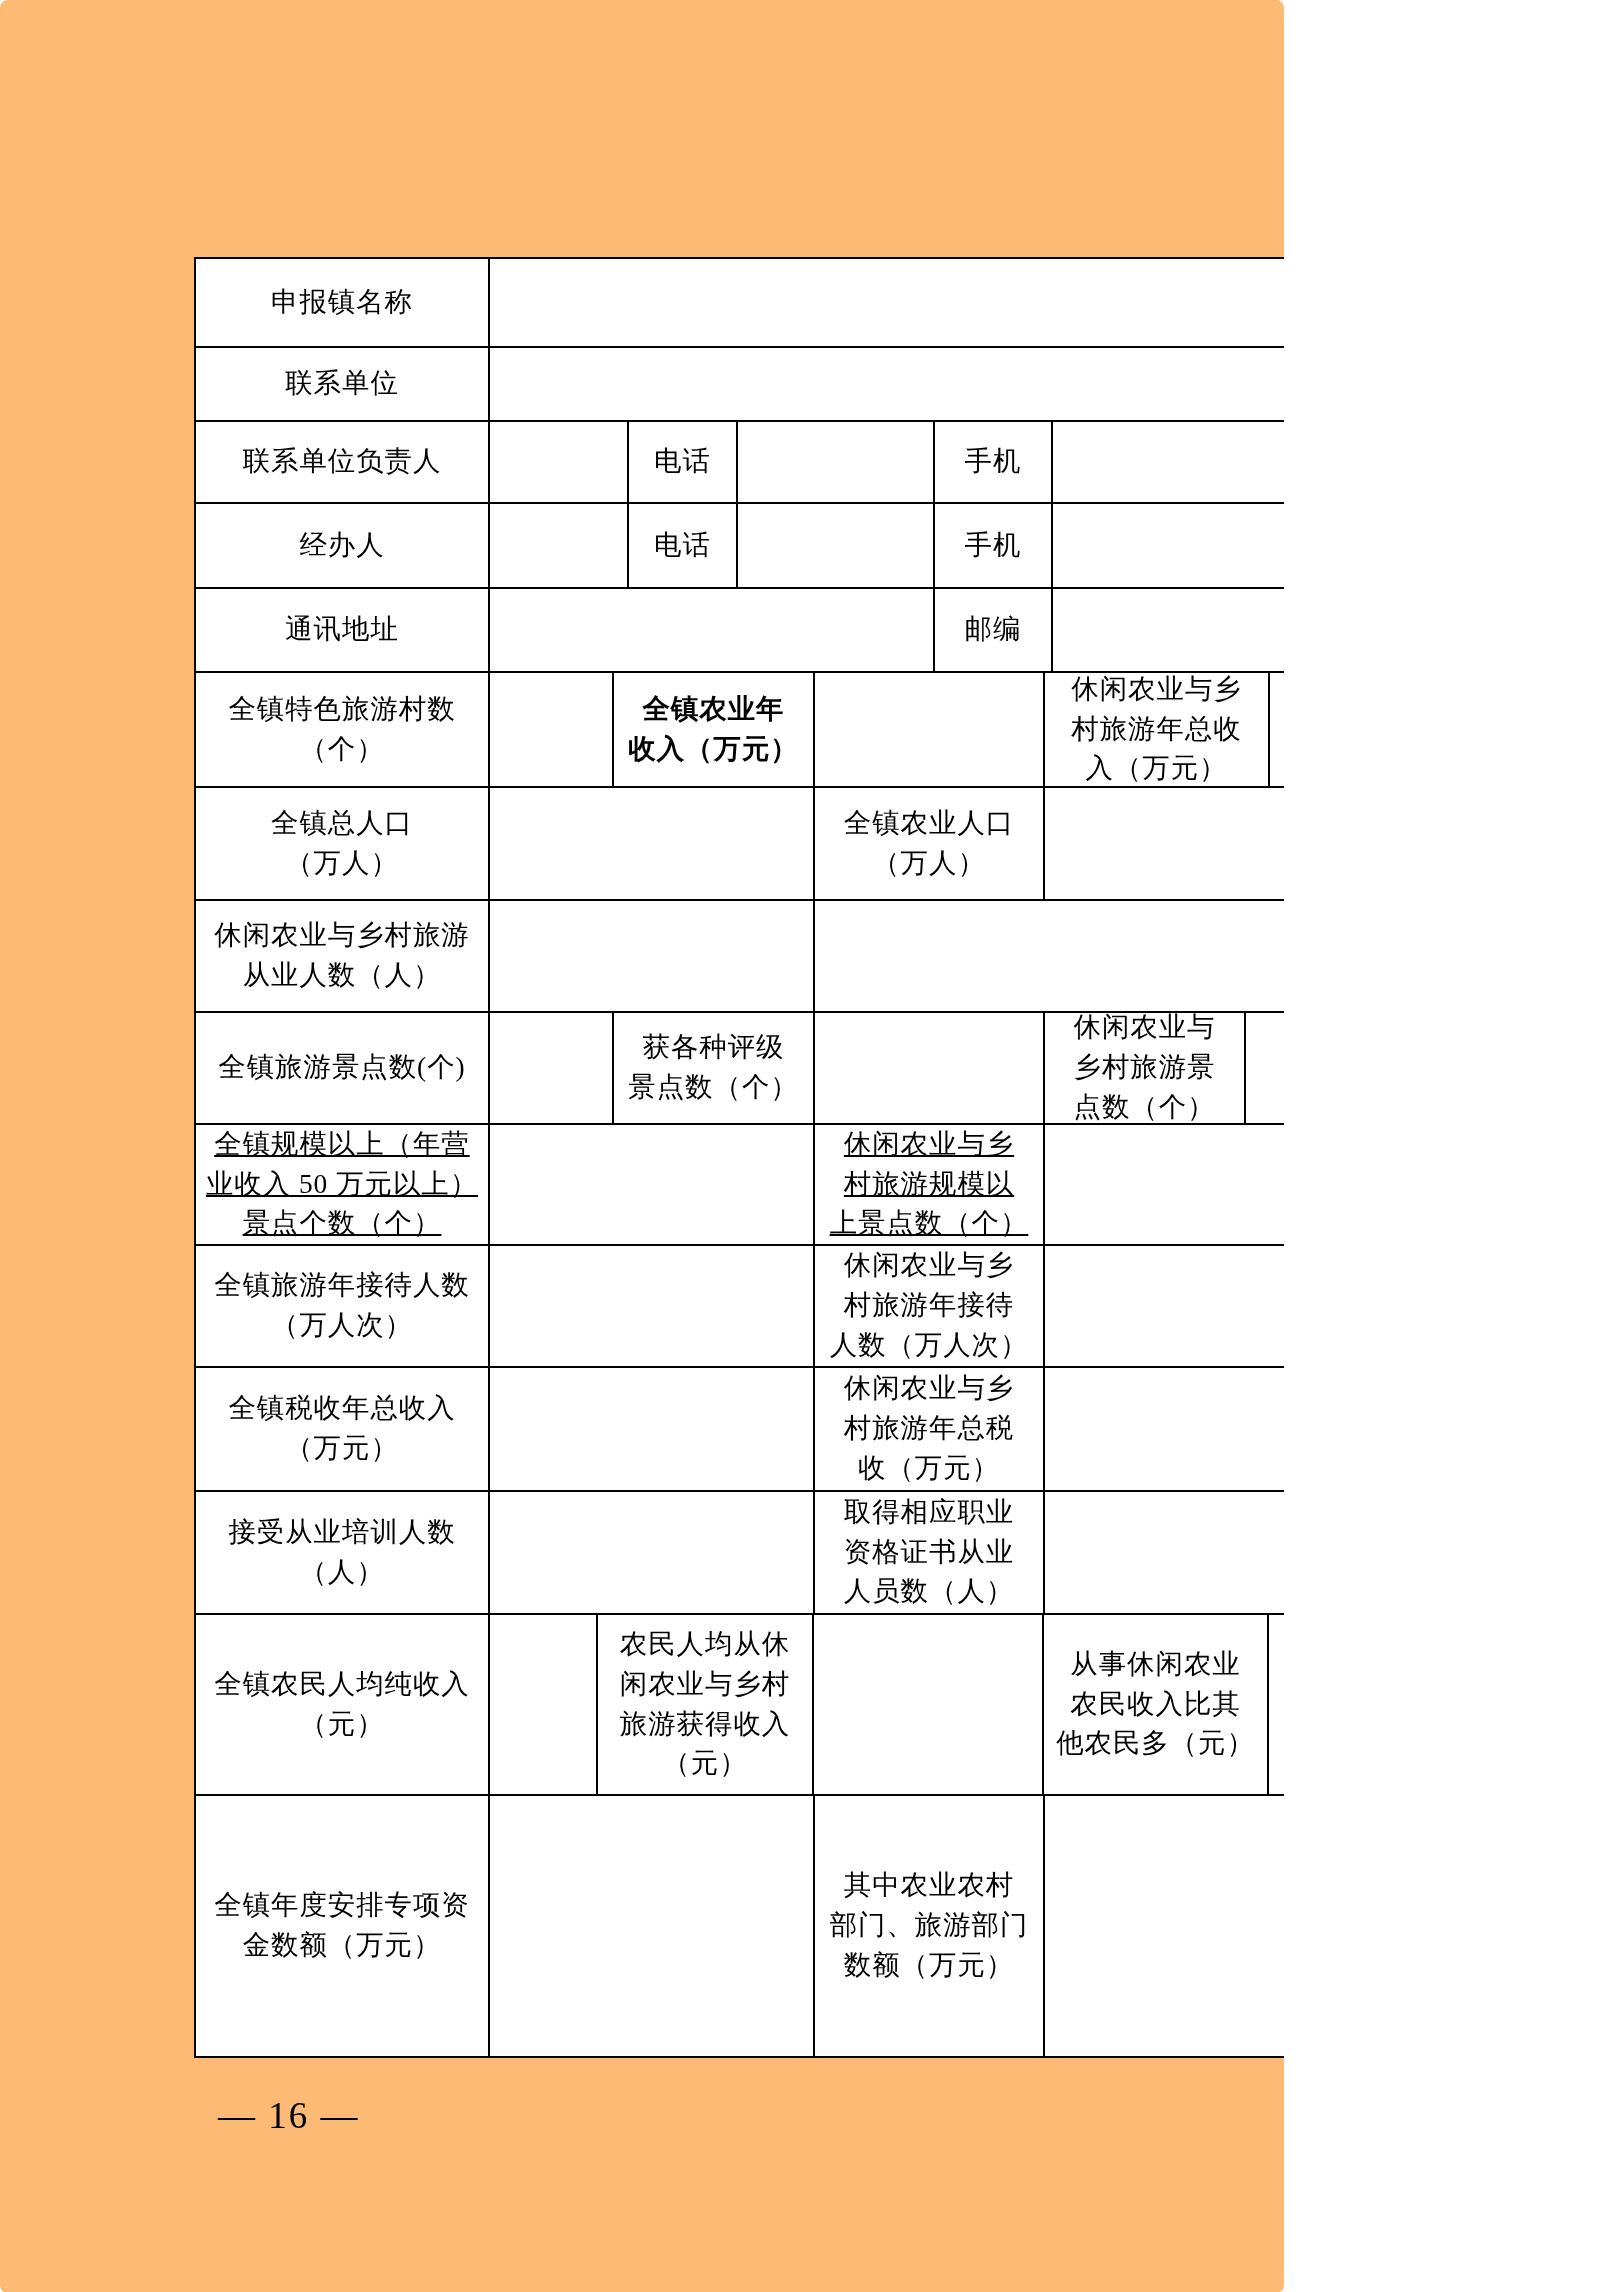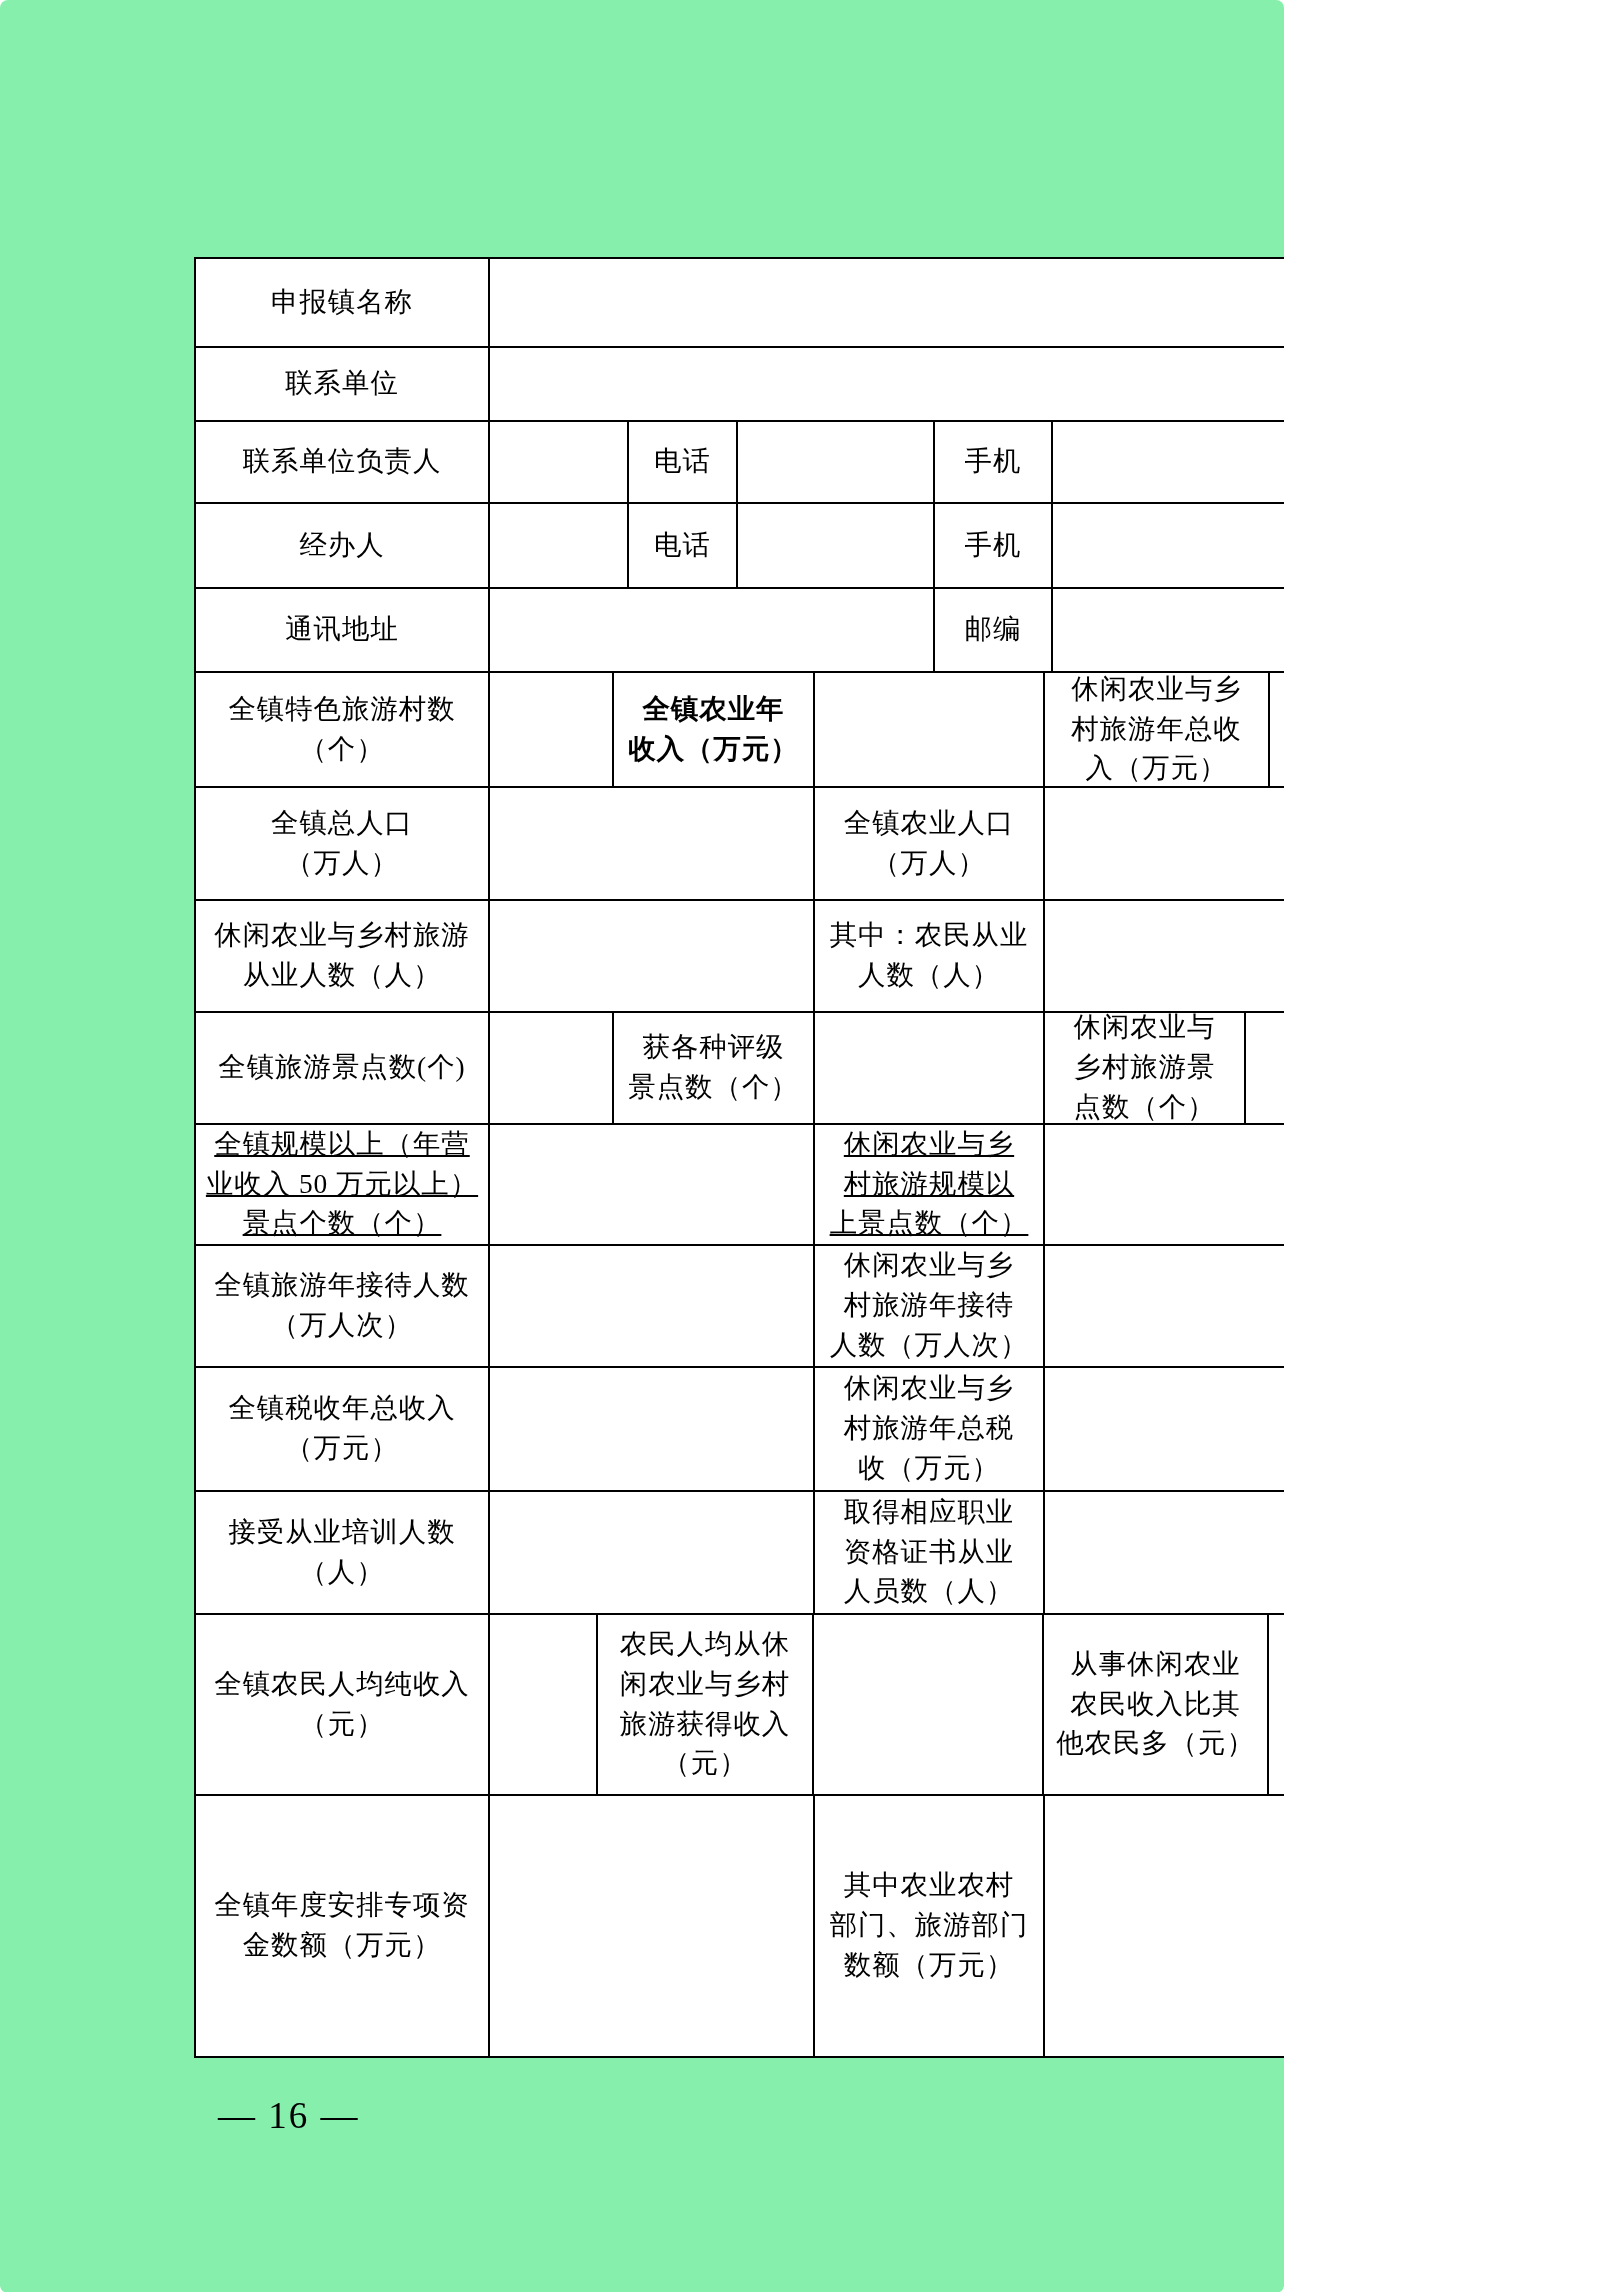--- a/index.html
+++ b/index.html
@@ -2,21 +2,21 @@
 <html><head>
 <meta charset="utf-8">
 <style>
   * { margin: 0; padding: 0; box-sizing: border-box; }
   html, body {
     width: 1620px; height: 2293px;
     background: #ffffff;
     font-family: "Liberation Serif", "DejaVu Serif", serif;
     color: #000000;
   }
-  .page { position: relative; width: 1284px; height: 2293px; background: #86efac; overflow: hidden; border-radius: 8px; }
+  .page { position: relative; width: 1284px; height: 2293px; background: #fdba74; overflow: hidden; border-radius: 8px; }
 
   .form-table {
     position: absolute;
     left: 194px; top: 257px;
     width: 1253px;
     border: 2.9px solid #000;
     background: #fff;
   }
   .row {
     display: flex;
@@ -140,24 +140,20 @@
         </div>
       <div class="c inp last"></div>
     </div>
 
     <div class="row" style="height:112px;">
       <div class="c lab" style="width:294px;">
           <span>休闲农业与乡村旅游
 从业人数（人）</span>
         </div>
       <div class="c inp" style="width:325px;"></div>
-      <div class="c lab" style="width:230px;">
-          <span>其中：农民从业
-人数（人）</span>
-        </div>
       <div class="c inp last"></div>
     </div>
 
     <div class="row" style="height:112px;">
       <div class="c lab" style="width:294px;">
           <span>全镇旅游景点数(个)</span>
         </div>
       <div class="c inp" style="width:124px;"></div>
       <div class="c lab" style="width:201px;">
           <span>获各种评级

